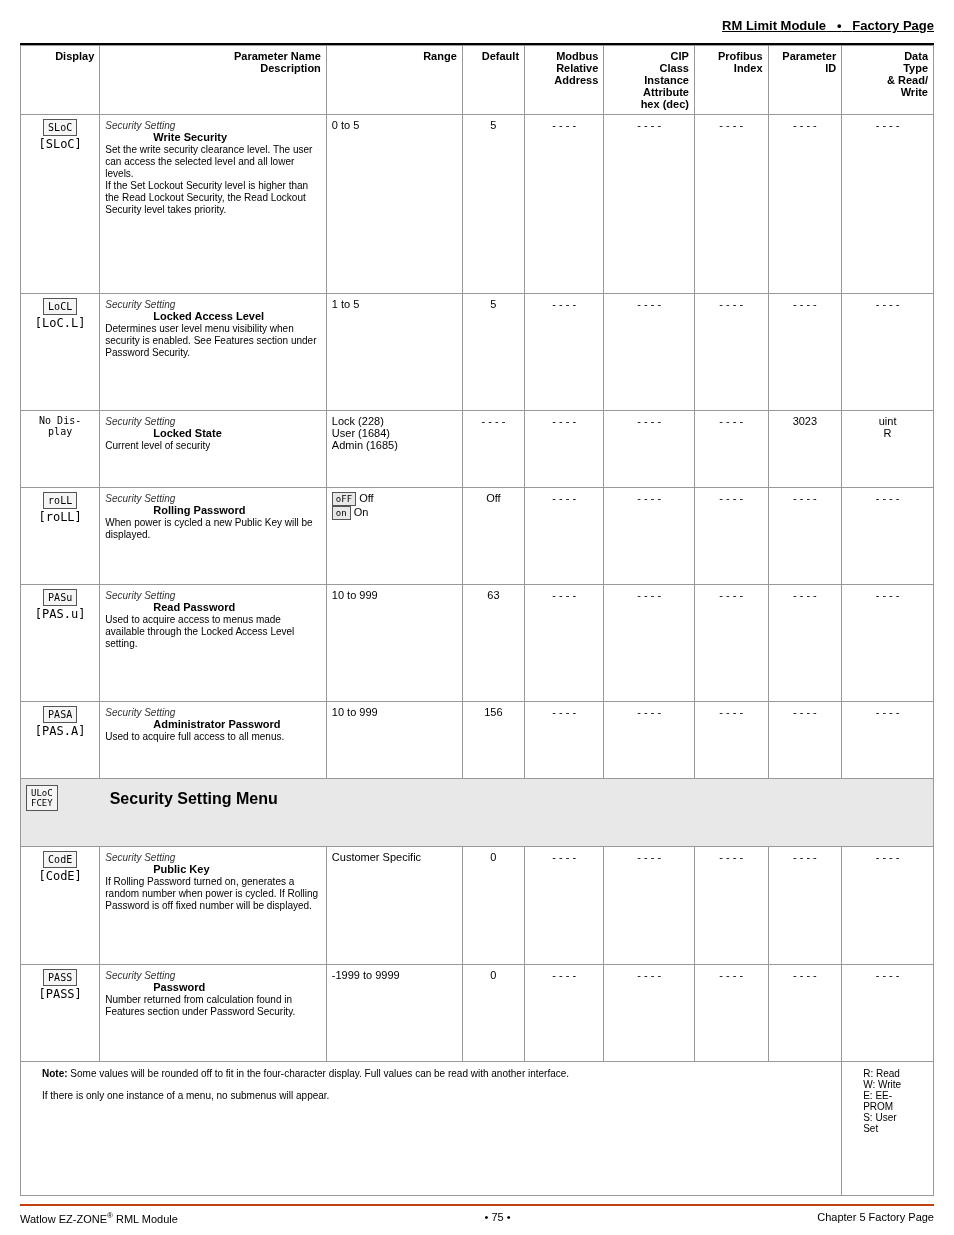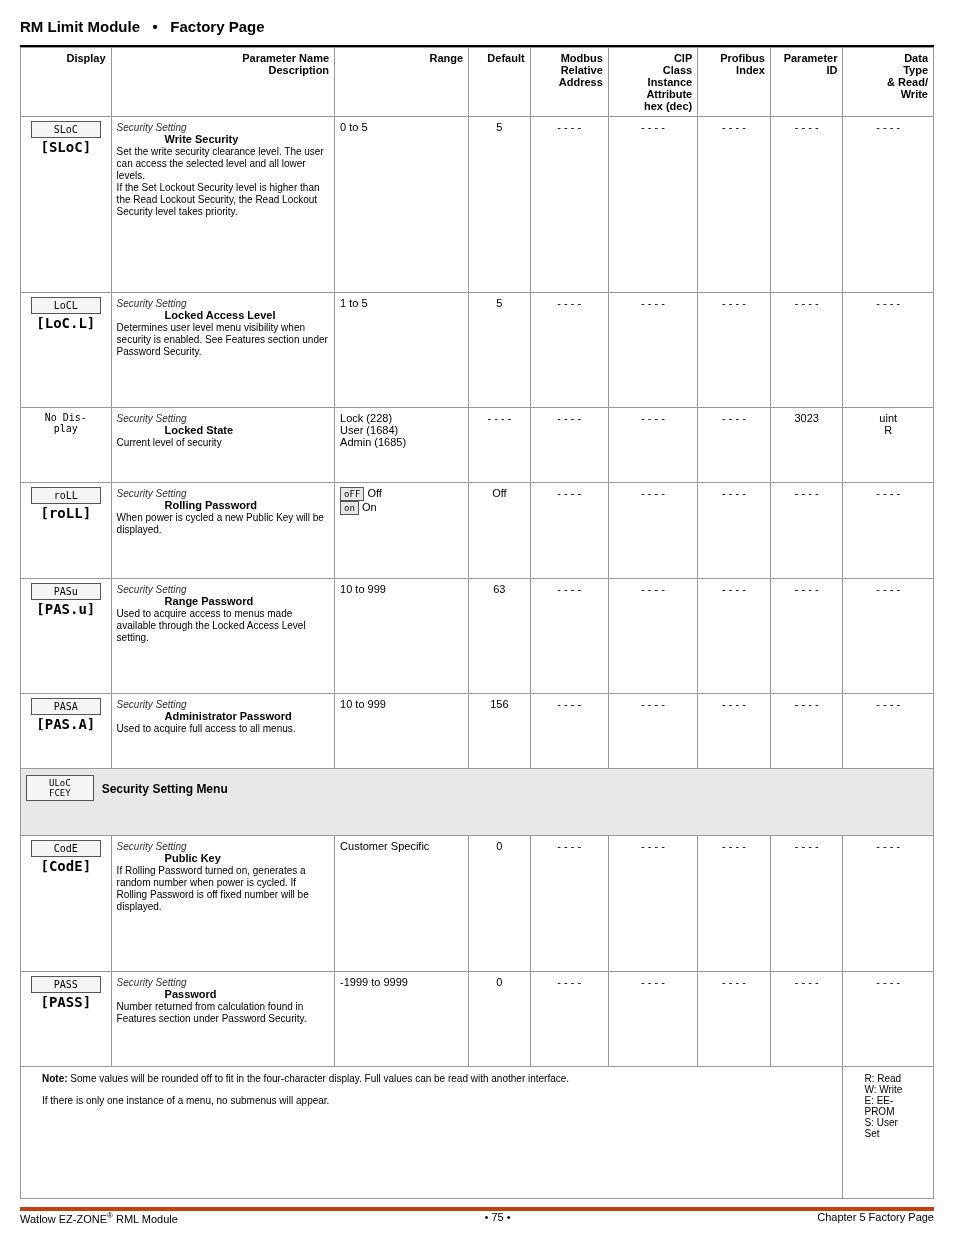--- a/index.html
+++ b/index.html
@@ -12,26 +12,27 @@
       color: #000;
     }
     .page-wrapper {
       width: 954px;
       min-height: 1235px;
       padding: 10px 20px;
       display: flex;
       flex-direction: column;
     }
     .page-header {
-      text-align: left;
-      font-size: 15px;
+      text-align: right;
+      font-size: 13px;
       font-weight: bold;
       padding: 8px 0 10px 0;
       border-bottom: 2px solid #000;
       margin-bottom: 0;
+      text-decoration: underline;
     }
     .main-table {
       width: 100%;
       border-collapse: collapse;
       flex: 1;
     }
     .main-table th, .main-table td {
       border: 1px solid #999;
       padding: 4px 5px;
       vertical-align: top;
@@ -53,30 +54,29 @@
     .col-datatype { width: 70px; text-align: center; }
 
     .display-cell {
       font-family: monospace;
       font-size: 10px;
       text-align: center;
     }
     .display-box {
       border: 1px solid #555;
       display: inline-block;
-      padding: 2px 22px;
+      padding: 2px 4px;
       font-size: 10px;
       font-family: monospace;
       margin-bottom: 1px;
       background: #f5f5f5;
     }
     .display-bracket {
-      font-size: 14px;
-      font-family: monospace;
-      font-weight: bold;
+      font-size: 12px;
+      font-family: monospace;
     }
     .param-category {
       font-style: italic;
       font-size: 10px;
       color: #333;
     }
     .param-name {
       font-weight: bold;
       font-size: 11px;
       margin-left: 48px;
@@ -97,38 +97,40 @@
       align-items: center;
       gap: 8px;
     }
     .section-display {
       font-family: monospace;
       font-size: 10px;
       text-align: left;
     }
     .section-title {
       font-weight: bold;
-      font-size: 12px;
+      font-size: 16px;
+      margin-left: 44px;
     }
     .note-row td {
       font-size: 10px;
       padding: 6px 21px;
       background: #fff;
     }
     .off-on-box {
       display: inline-block;
       border: 1px solid #555;
       padding: 1px 3px;
       font-size: 9px;
       font-family: monospace;
       background: #e8e8e8;
     }
     .page-footer {
-      border-top: 4px solid #c2410c;
+      border-top: 2px solid #c2410c;
       margin-top: 8px;
+      padding-top: 5px;
       display: flex;
       justify-content: space-between;
       font-size: 11px;
     }
     sup { font-size: 8px; }
   </style>
 </head>
 <body>
 
 <div class="page-wrapper">
@@ -251,21 +253,21 @@
     </tr>
         <tr>
       <td class="col-display">
             <div class="display-cell">
           <div class="display-box">PASu</div><br>
           <span class="display-bracket">[PAS.u]</span>
         </div>
           </td>
       <td class="col-param">
         <span class="param-category">Security Setting</span><br>
-        <span class="param-name">Range Password</span><br>
+        <span class="param-name">Read Password</span><br>
         <span class="param-desc">Used to acquire access to menus made available through the Locked Access Level setting.</span>
       </td>
       <td class="col-range">10 to 999</td>
       <td class="col-default dashes">63</td>
       <td class="col-modbus dashes">- - - -</td>
       <td class="col-cip dashes">- - - -</td>
       <td class="col-profibus dashes">- - - -</td>
       <td class="col-paramid dashes">- - - -</td>
       <td class="col-datatype dashes">- - - -</td>
     </tr>

